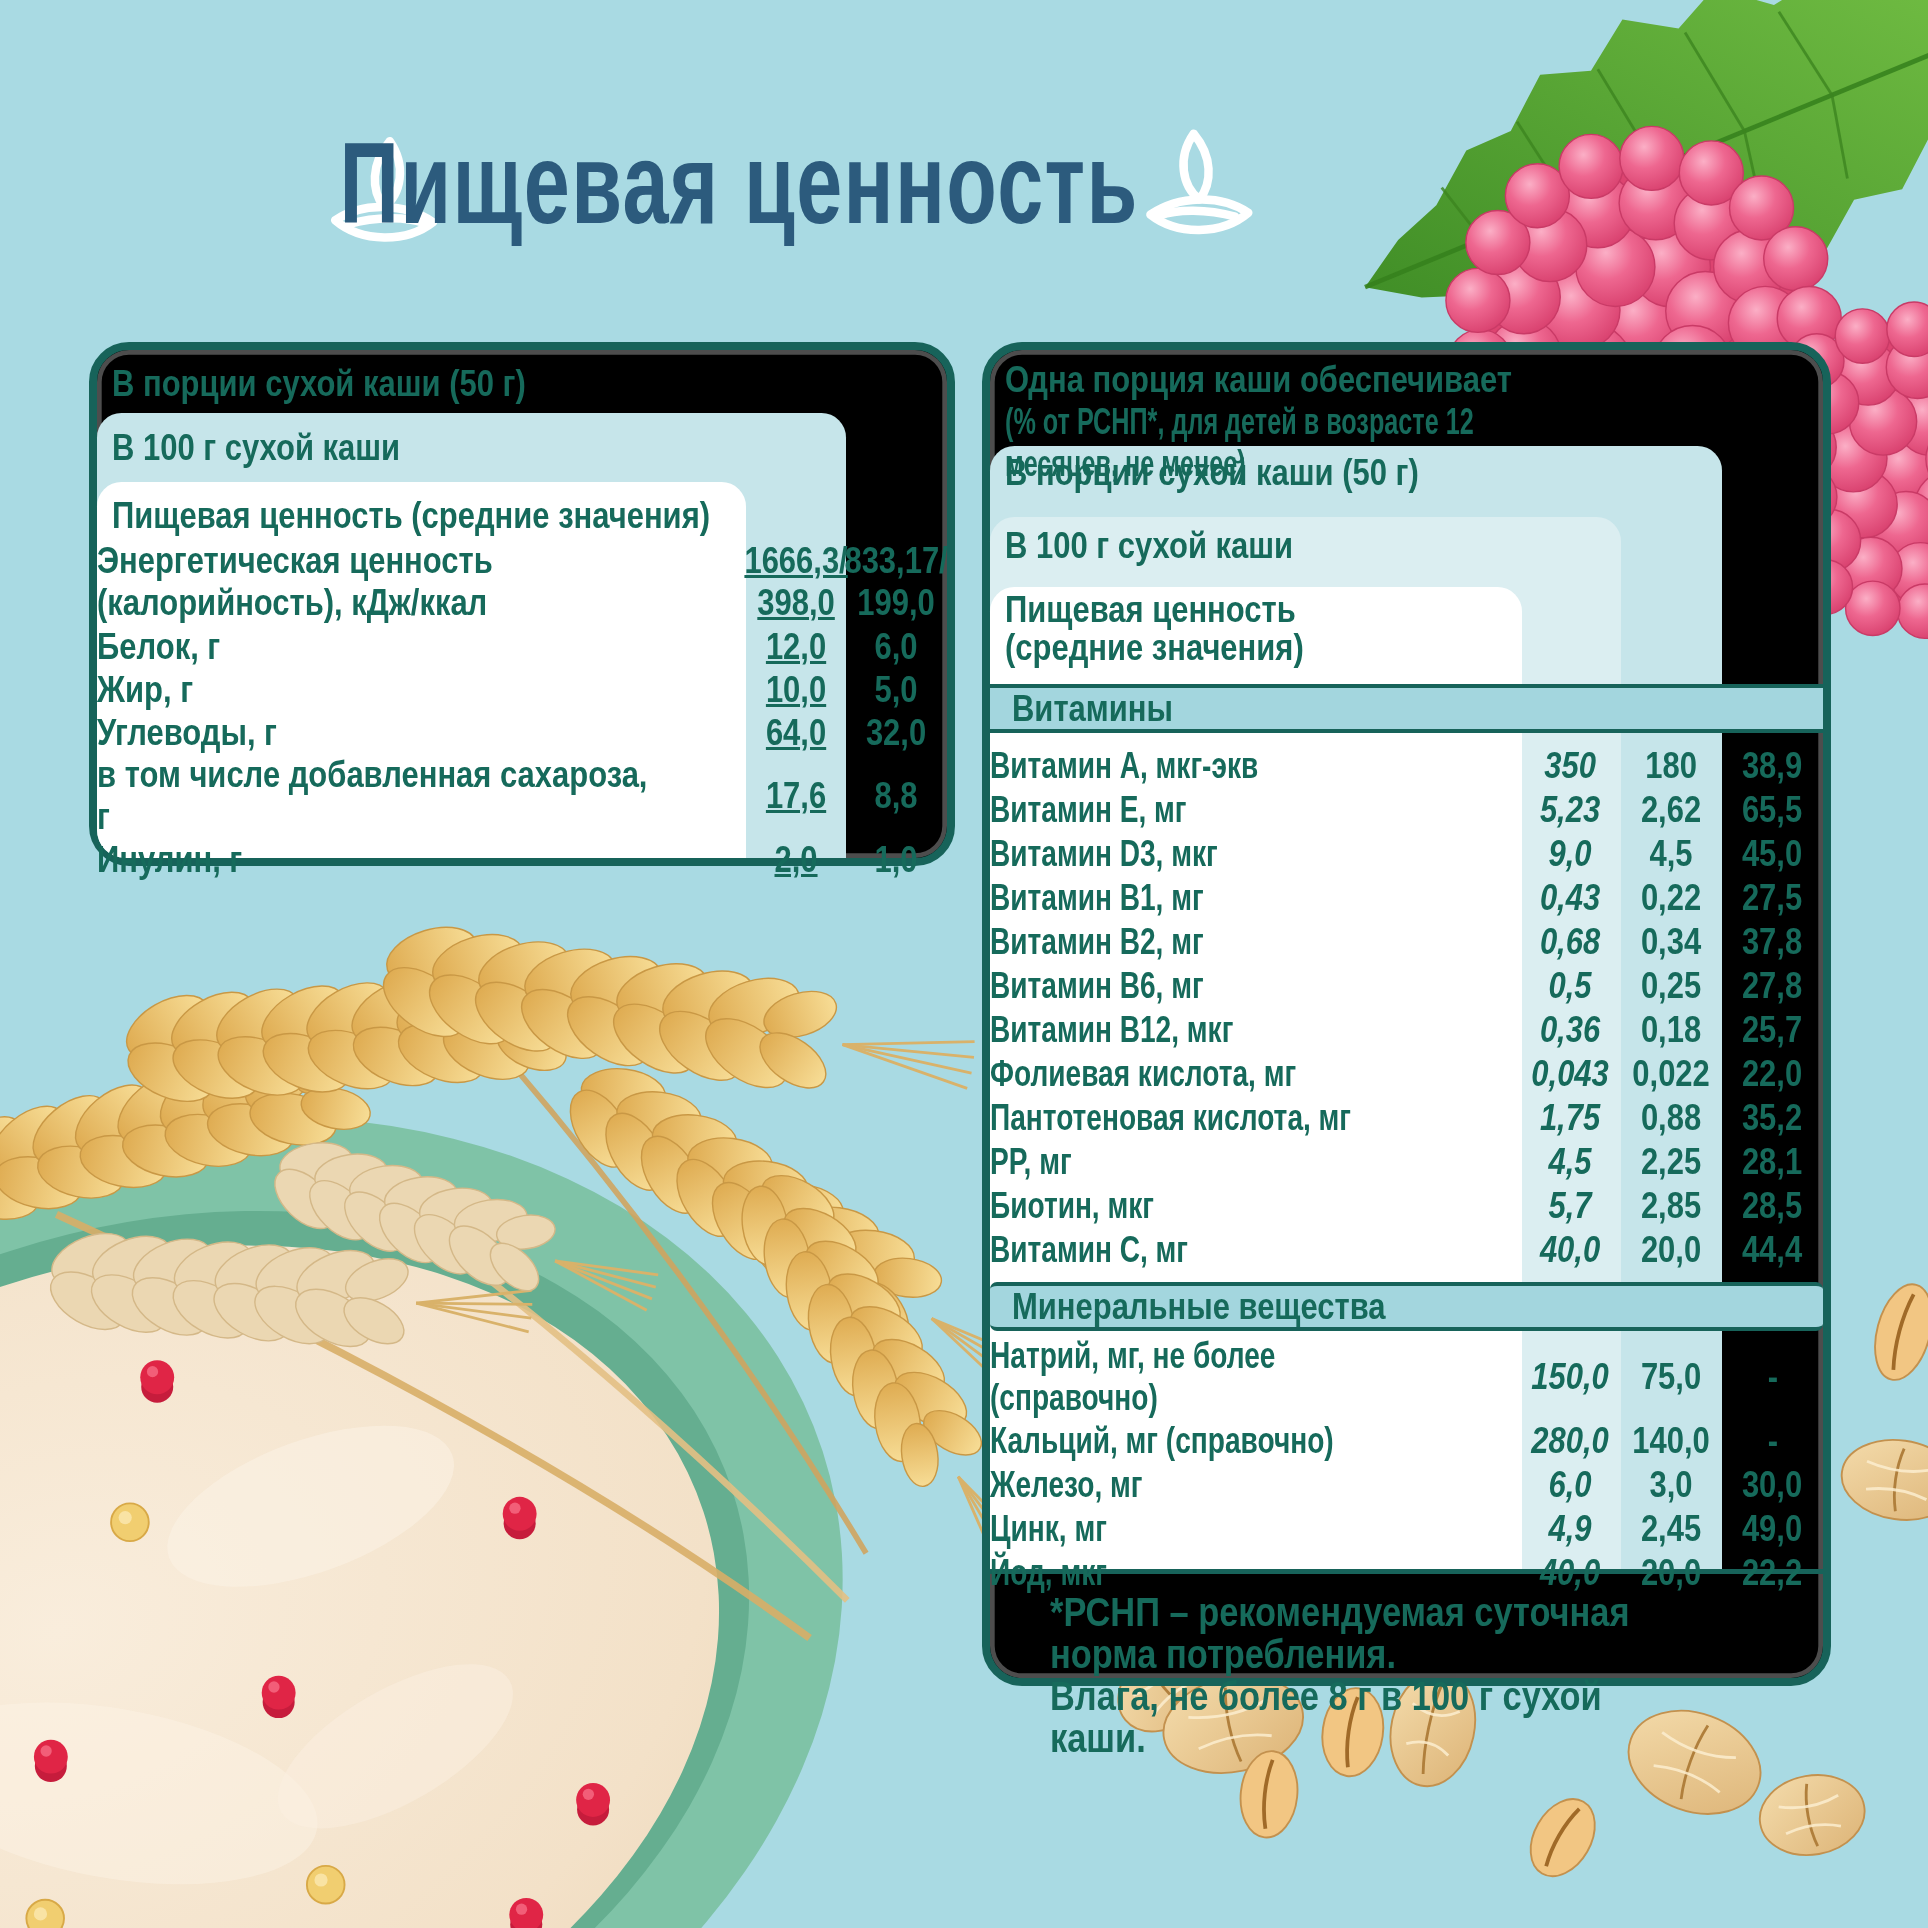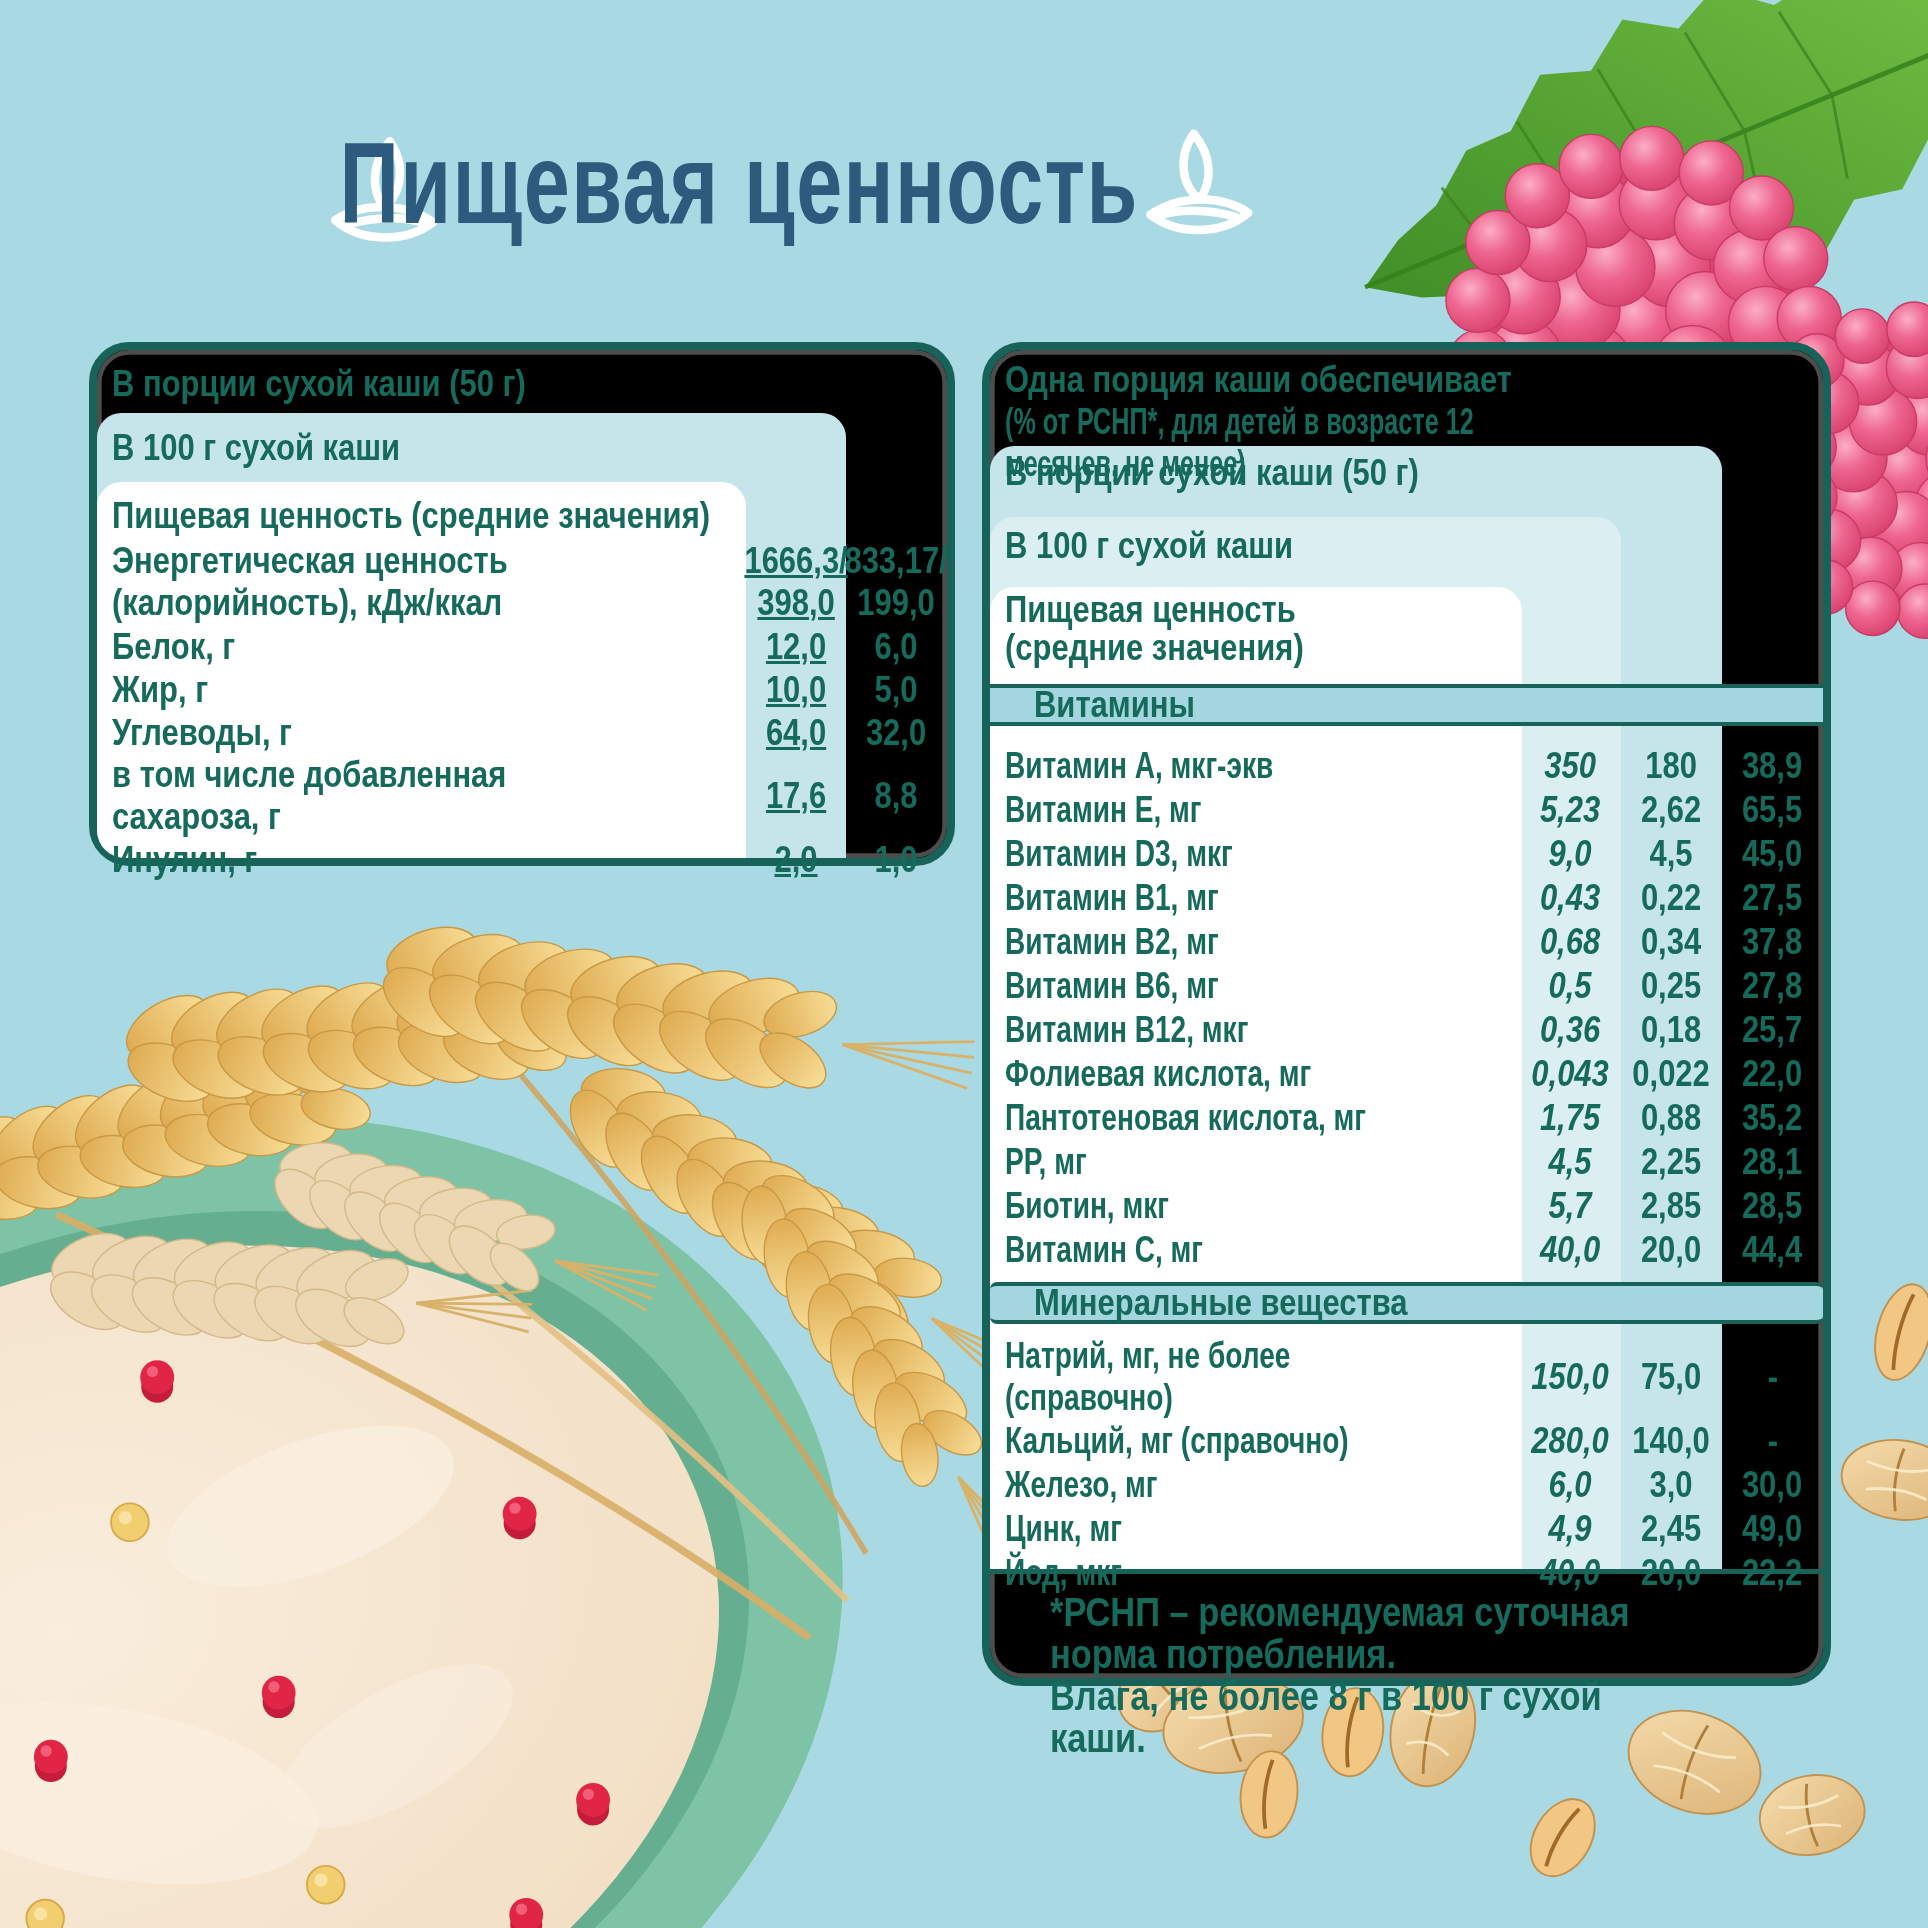--- a/index.html
+++ b/index.html
@@ -37,28 +37,28 @@
   
   .grid{position:absolute;left:0;top:0;right:0;height:1219px;border-bottom:5.6px solid #17635A;z-index:1;}
   .p2R{left:0;top:96px;right:101px;bottom:0;background:#C6E5EA;border-radius:24.5px 24.5px 0 0;}
   .p3R{left:0;top:167px;right:202px;bottom:0;background:#DBEEF1;border-radius:24.5px 24.5px 0 0;}
   .pwR{left:0;top:237px;right:301px;bottom:0;background:#FFFFFF;border-radius:24.5px 24.5px 0 0;}
   
   .rows{position:absolute;left:0;right:0;z-index:4;}
   .rowsL{top:188px;}
   .row{display:flex;align-items:center;min-height:43px;}
   .rowR{min-height:44px;}
-  .lbl{flex:1;padding-left:15px;overflow:visible;}
+  .lbl{flex:1;overflow:visible;}
   .v{display:flex;align-items:center;justify-content:center;text-align:center;}
   .v100L{width:100px;text-decoration:underline;}.v50L{width:101px;}
   .v100R{width:99px;font-style:italic;}.v50R{width:102px;}.vpR{width:101px;}
   .section{
-    position:absolute;left:0;right:0;height:42px;z-index:5;background:#A3D6DE;
+    position:absolute;left:0;right:0;height:49px;z-index:5;background:#A3D6DE;
     border-top:4.7px solid #17635A;border-bottom:4.7px solid #17635A;
-    display:flex;align-items:center;padding-left:44px;box-sizing:border-box;
+    display:flex;align-items:center;padding-left:22px;box-sizing:border-box;
   }
   #sec-vitamins{top:334px;}
   #sec-minerals{top:932px;border-radius:7px;}
   #rows-vitamins{top:394px;}
   #rows-minerals{top:985px;}
   #footnote{position:absolute;left:60px;right:15px;top:1241px;z-index:4;font-size:40px;line-height:42px;}
 </style>
 </head>
 <body>
 

